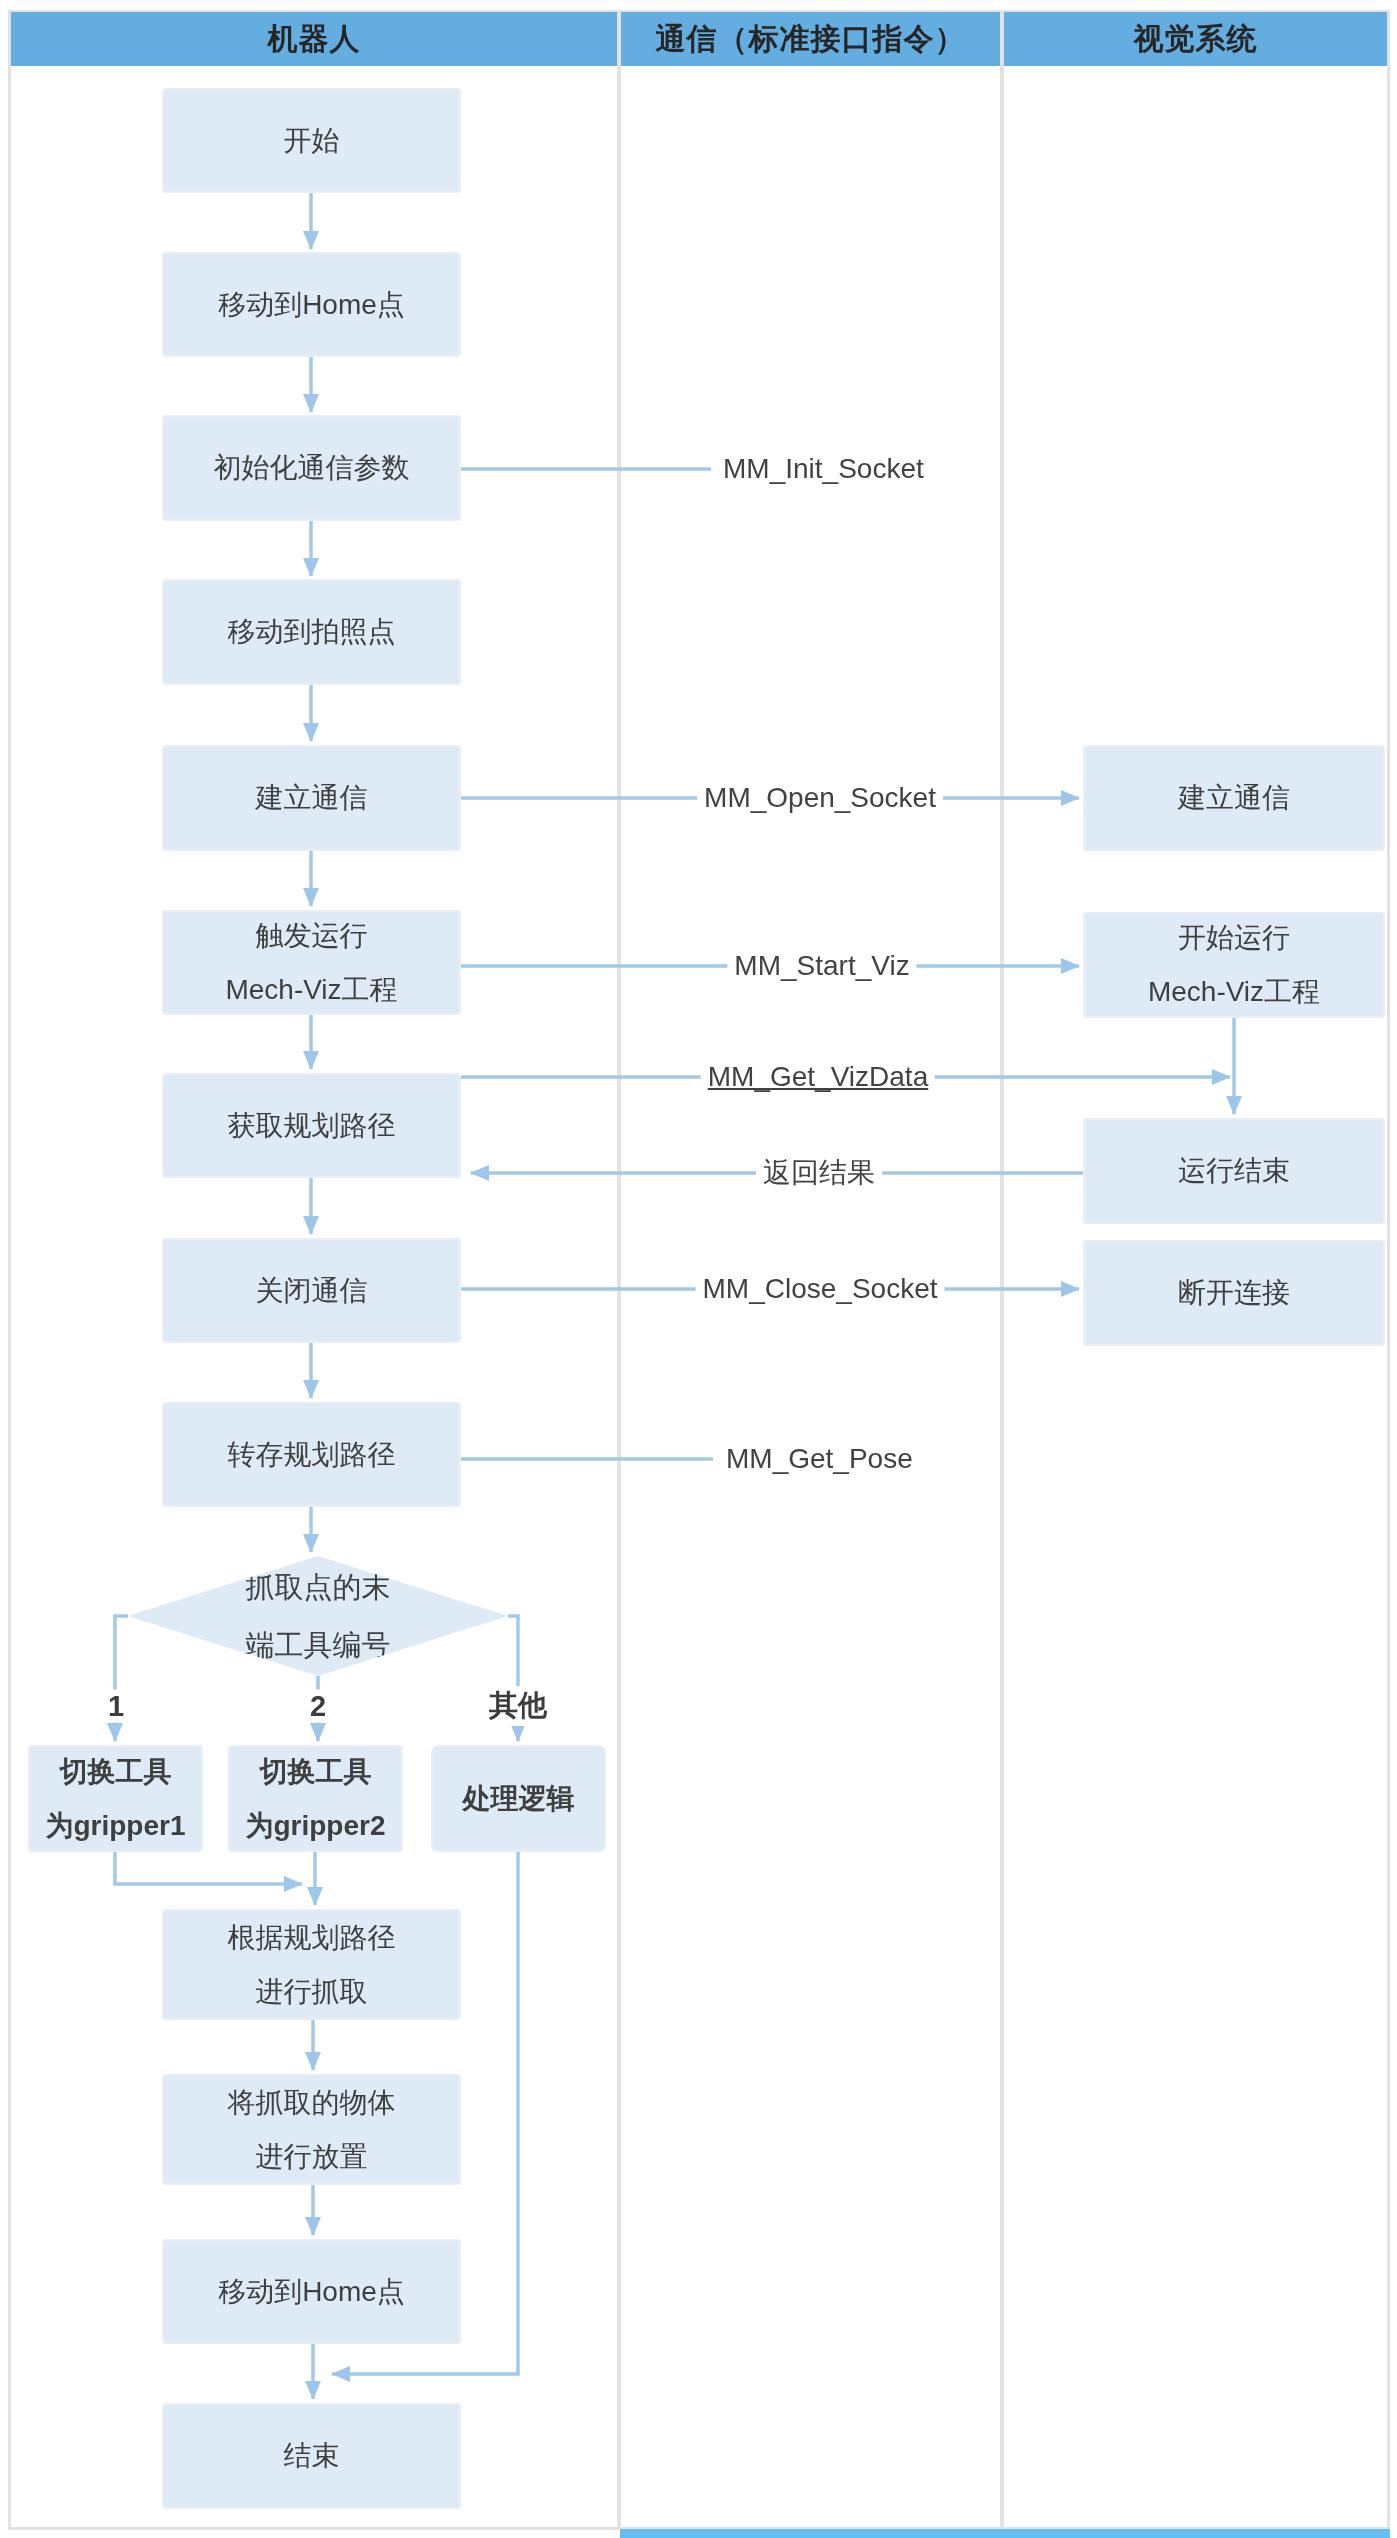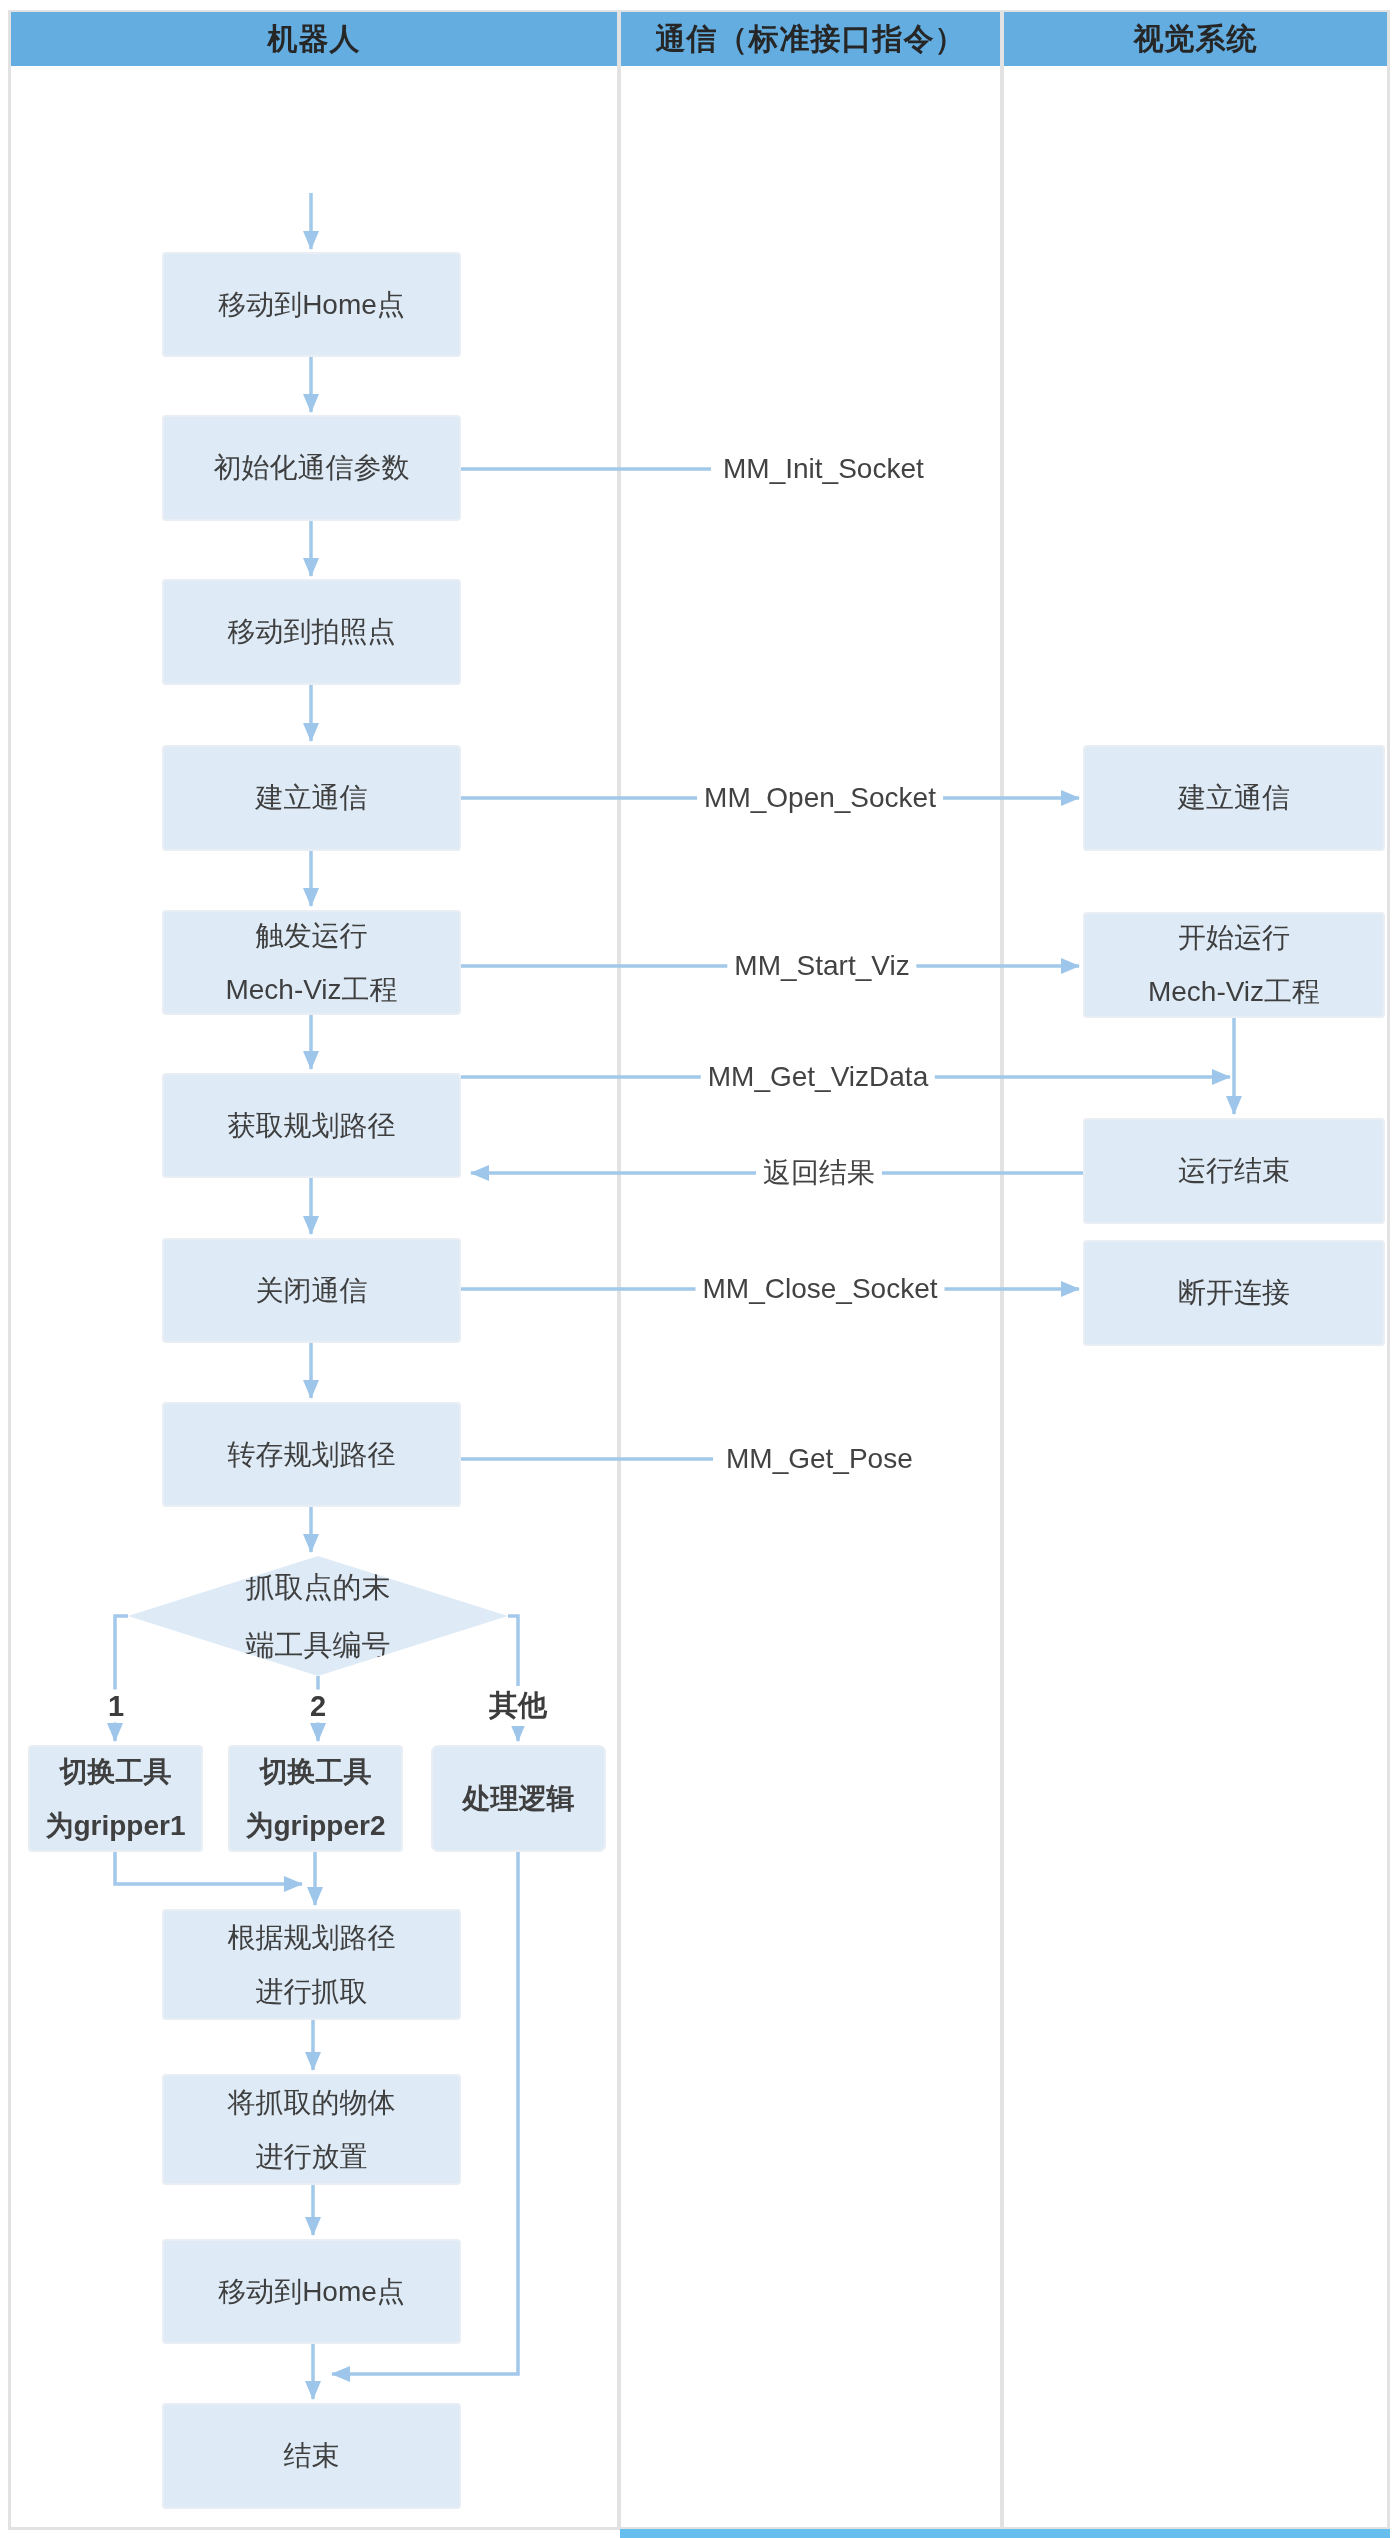--- a/index.html
+++ b/index.html
@@ -86,20 +86,21 @@
       <path d="M461,798 H1079" marker-end="url(#ah)"></path>
       <path d="M461,966 H1079" marker-end="url(#ah)"></path>
       <path d="M461,1077 H1230" marker-end="url(#ah)"></path>
       <path d="M1234,1018 V1114" marker-end="url(#ah)"></path>
       <path d="M1083,1173 H471" marker-end="url(#ah)"></path>
       <path d="M461,1289 H1079" marker-end="url(#ah)"></path>
       <path d="M461,1459 H713"></path>
     </g>
   </svg>
 
+  <div class="node" style="left:162px;top:88px;width:299px;height:105px;">开始</div>
   <div class="node" style="left:162px;top:252px;width:299px;height:105px;">移动到Home点</div>
   <div class="node" style="left:162px;top:415px;width:299px;height:106px;">初始化通信参数</div>
   <div class="node" style="left:162px;top:579px;width:299px;height:106px;text-align:right;">移动到拍照点</div>
   <div class="node" style="left:162px;top:745px;width:299px;height:106px;">建立通信</div>
   <div class="node" style="left:162px;top:910px;width:299px;height:105px;">触发运行
 Mech-Viz工程</div>
   <div class="node" style="left:162px;top:1073px;width:299px;height:105px;">获取规划路径</div>
   <div class="node" style="left:162px;top:1238px;width:299px;height:105px;">关闭通信</div>
   <div class="node" style="left:162px;top:1402px;width:299px;height:105px;">转存规划路径</div>
 
@@ -121,21 +122,21 @@
 
   <div class="node" style="left:1083px;top:745px;width:302px;height:106px;">建立通信</div>
   <div class="node" style="left:1083px;top:912px;width:302px;height:106px;">开始运行
 Mech-Viz工程</div>
   <div class="node" style="left:1083px;top:1118px;width:302px;height:106px;">运行结束</div>
   <div class="node" style="left:1083px;top:1240px;width:302px;height:106px;">断开连接</div>
 
   <span class="clabel left" style="left:716px;top:469px;">MM_Init_Socket</span>
   <span class="clabel" style="left:820px;top:798px;">MM_Open_Socket</span>
   <span class="clabel" style="left:822px;top:966px;">MM_Start_Viz</span>
-  <span class="clabel" style="left:818px;top:1077px;">MM_Get_VizData</span>
+  <span class="clabel" style="left:818px;top:1077px;text-decoration:underline;">MM_Get_VizData</span>
   <span class="clabel" style="left:819px;top:1173px;">返回结果</span>
   <span class="clabel" style="left:820px;top:1289px;">MM_Close_Socket</span>
   <span class="clabel left" style="left:719px;top:1459px;">MM_Get_Pose</span>
 
   <span class="blabel" style="left:116px;top:1706px;">1</span>
   <span class="blabel" style="left:318px;top:1706px;">2</span>
   <span class="blabel" style="left:518px;top:1706px;">其他</span>
 
   <div class="footer-bar"></div>
 </div>

